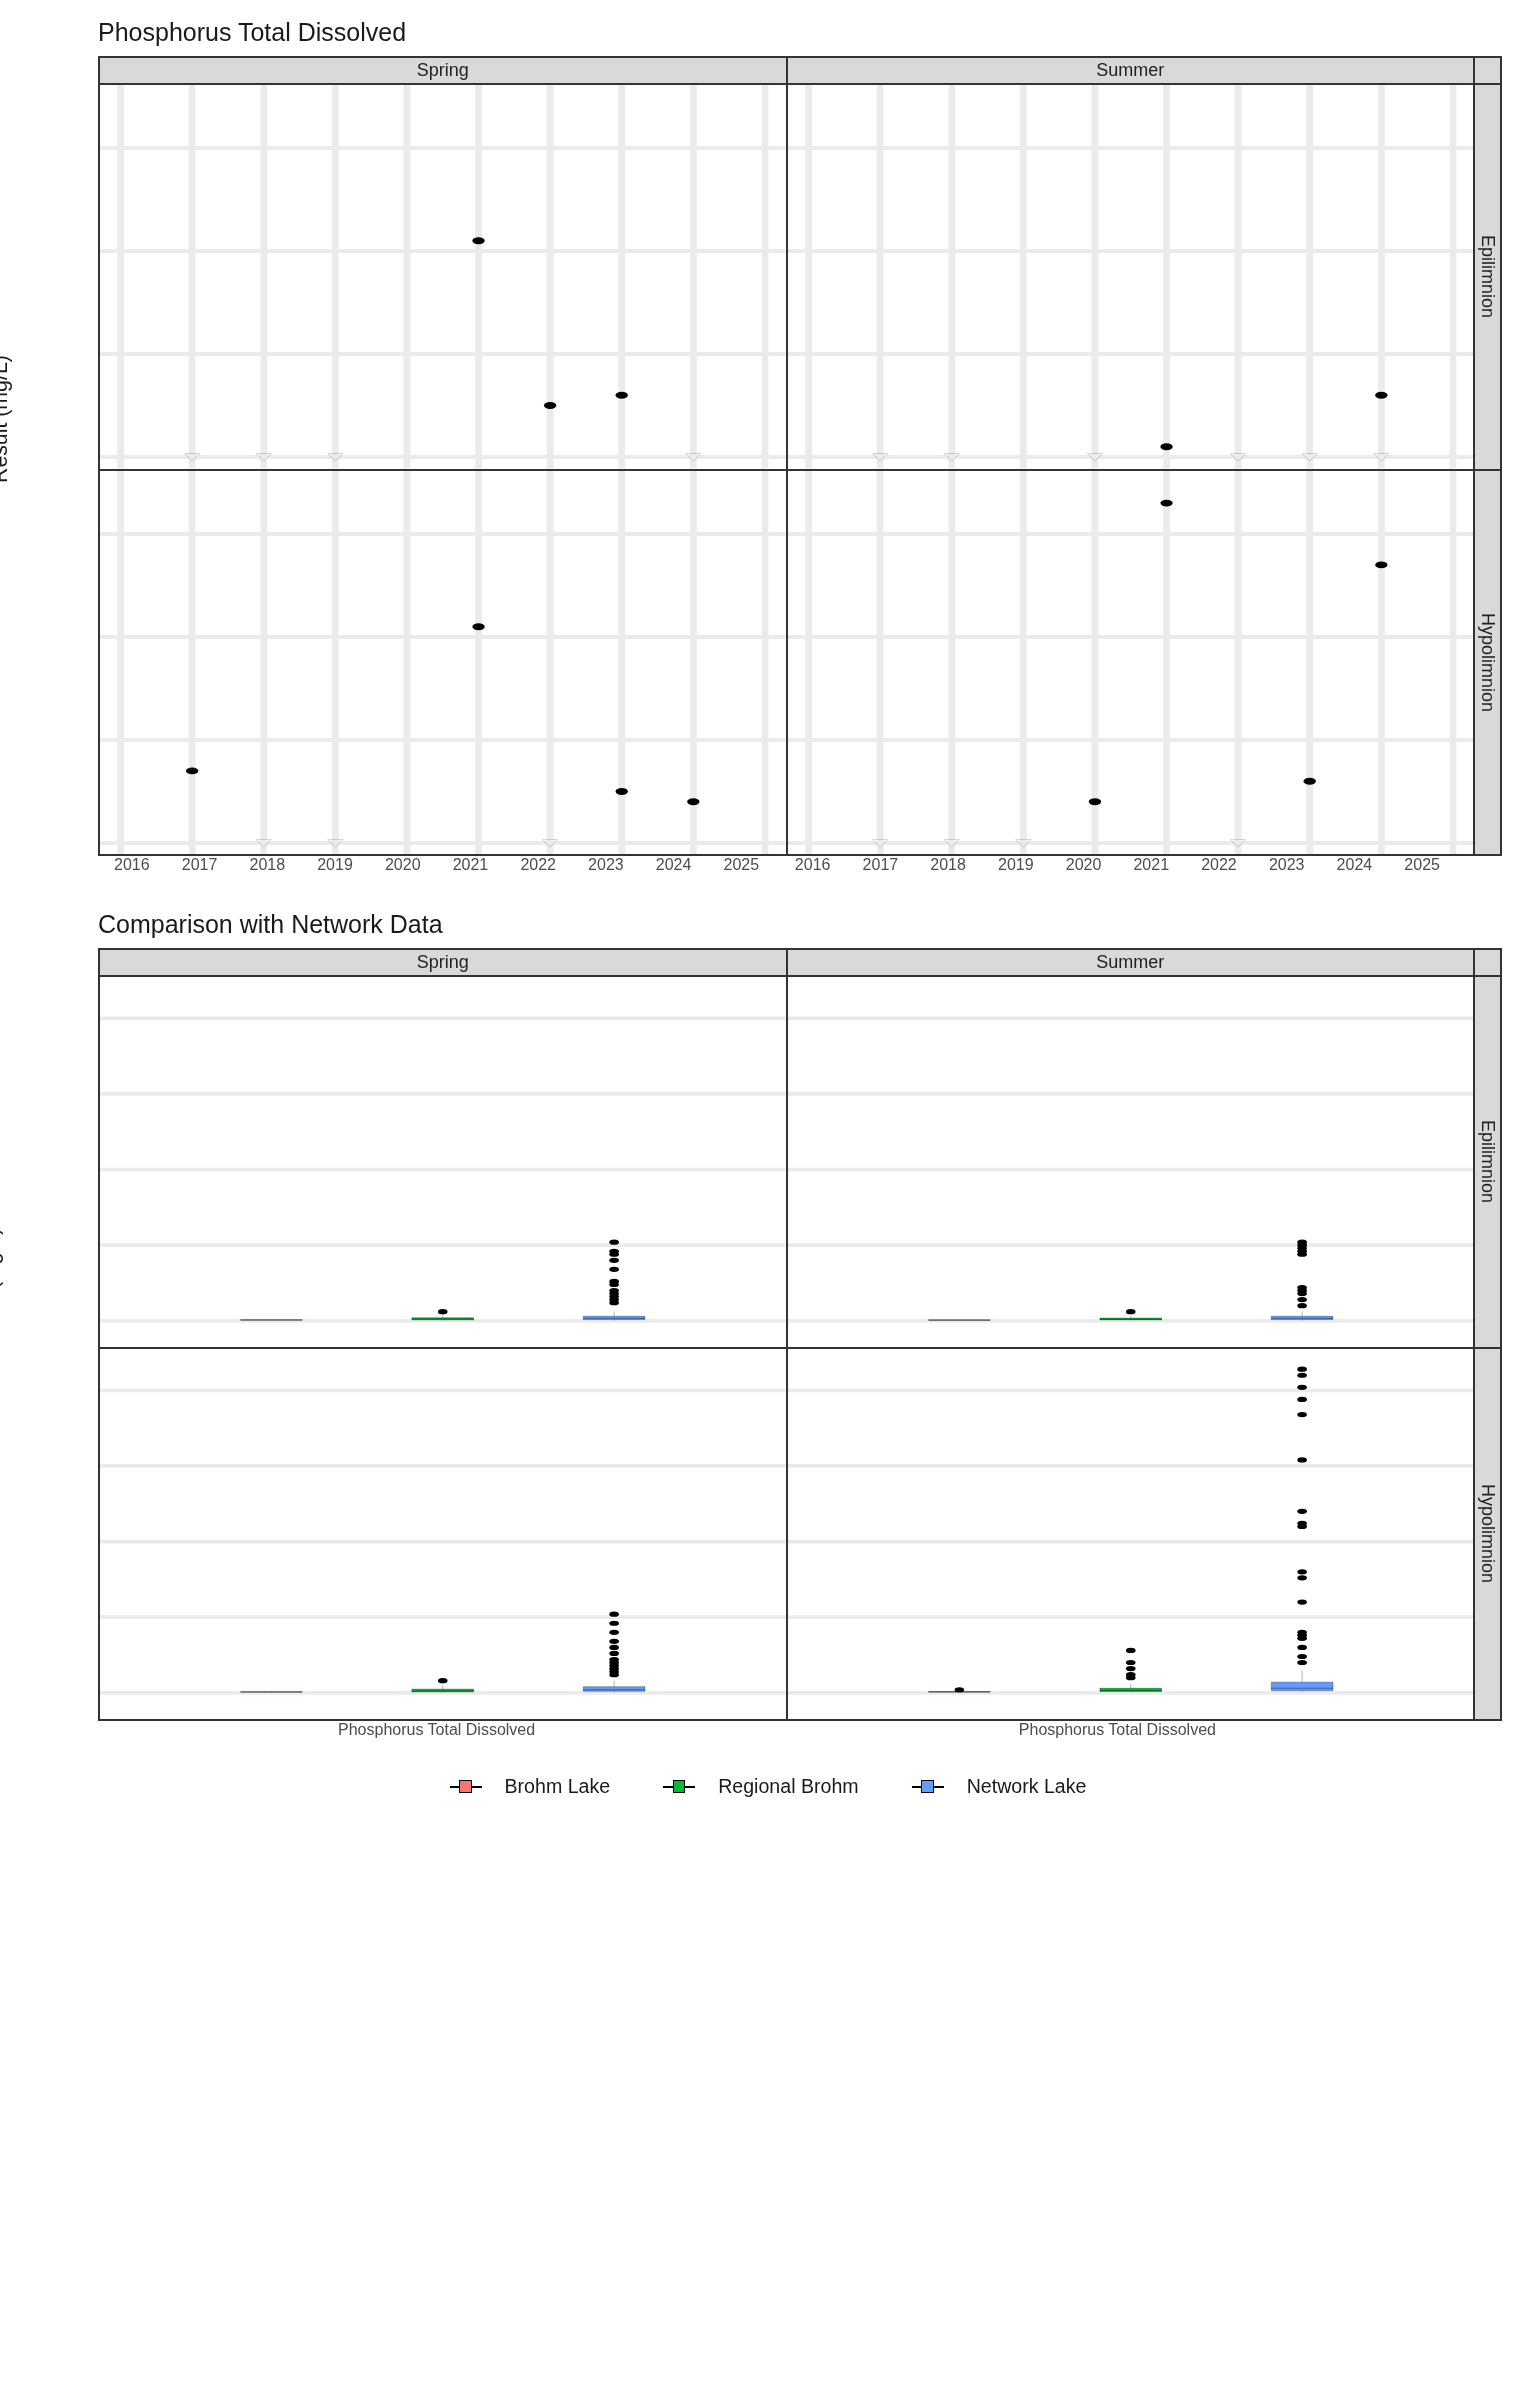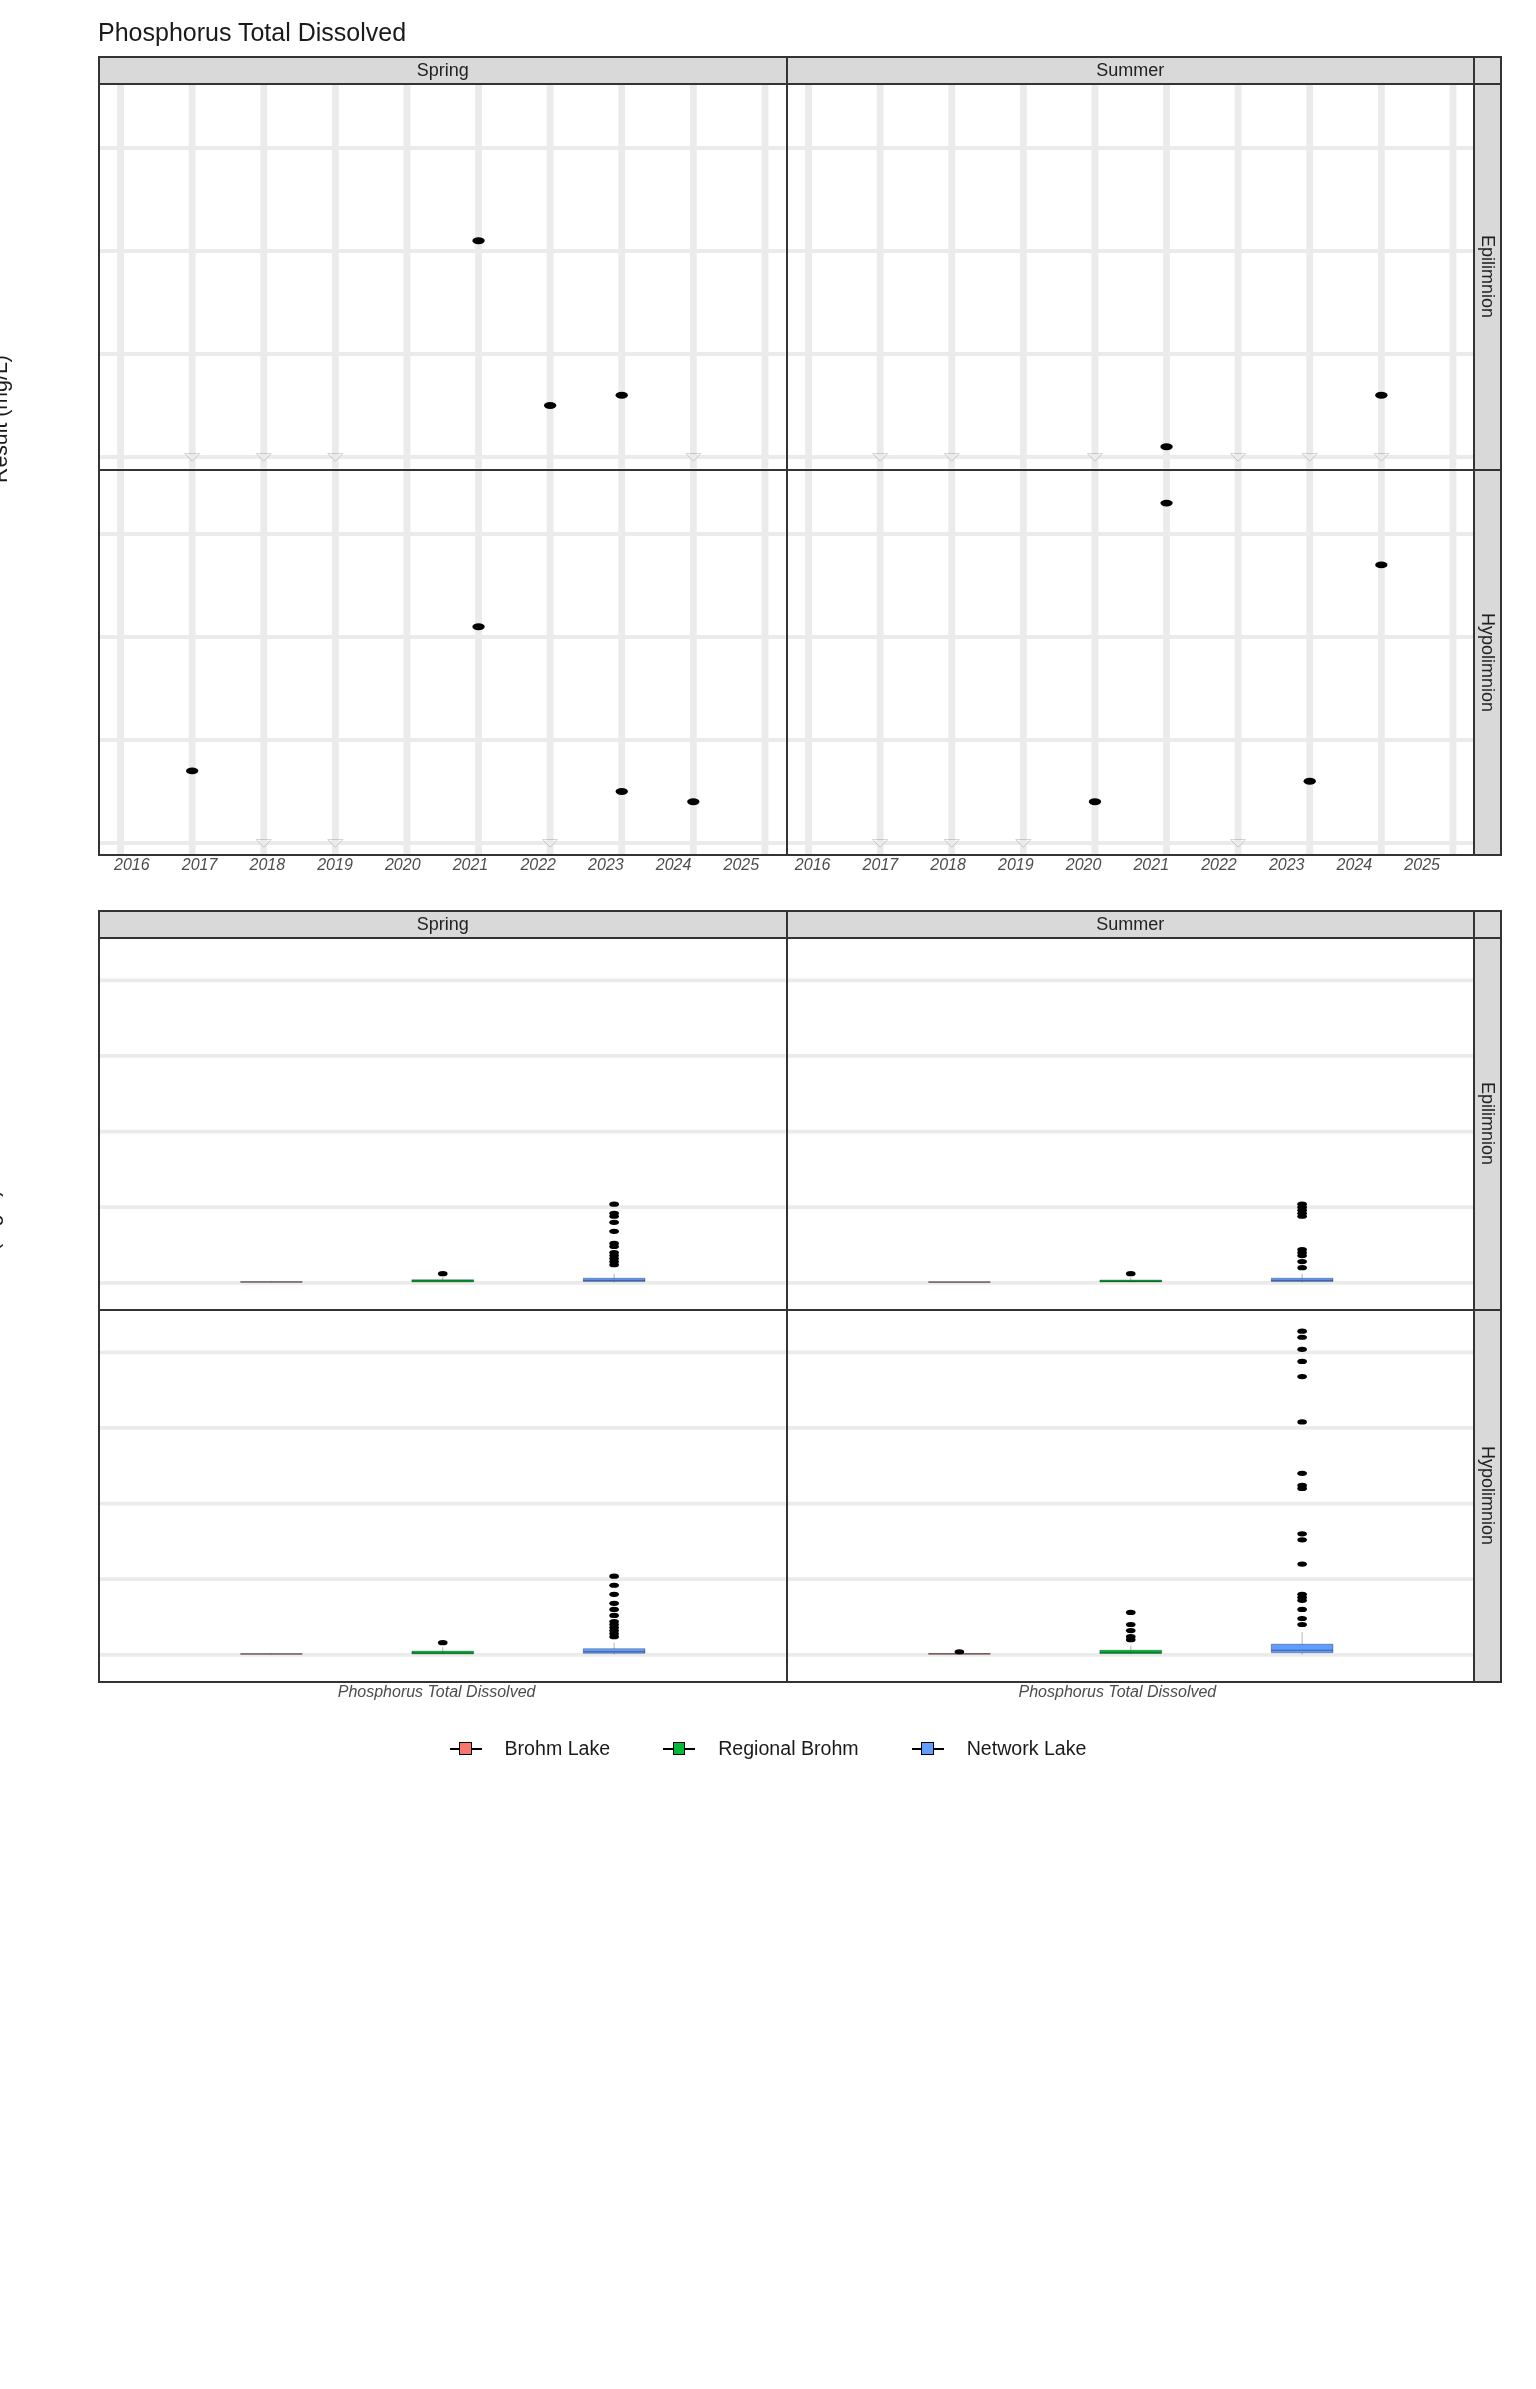--- a/index.html
+++ b/index.html
@@ -60,21 +60,21 @@
     white-space: nowrap;
   }
   .x-ticks {
     display: flex;
     justify-content: space-between;
     margin-left: 80px;
     margin-right: 62px;
     font-size: 16px;
     color: #4d4d4d;
   }
-  .x-ticks.split { gap: 3.6px; font-style: italic; }
+  .x-ticks.split { gap: 3.6px; }
   .x-ticks .half { flex: 1; display: flex; justify-content: space-around; }
   .legend {
     display: flex;
     justify-content: center;
     gap: 53px;
     margin-top: 36px;
     font-size: 19.6px;
     color: #1a1a1a;
   }
   .legend-item { display: flex; align-items: center; gap: 23px; }
@@ -238,20 +238,21 @@
         <span>2021</span>
         <span>2022</span>
         <span>2023</span>
         <span>2024</span>
         <span>2025</span>
       </div>
   </div>
 </div>
 
 <div class="chart-block">
+  <h2 class="chart-title">Comparison with Network Data</h2>
   <div class="wrap" style="height:773px;">
     <div class="axis-label y-label" style="left:-27px; top:418px;">Results (mg/L)</div>
     <div id="c2yticks" class="y-ticks-col" style="top:27px; bottom:0;"></div>
     <div class="facet-grid g2x2" style="height:100%;">
       <div class="col-strip">Spring</div>
       <div class="col-strip">Summer</div>
       <div class="corner"></div>
 
       <div class="panel">
           <svg id="b_SE" viewBox="0 0 100 100" preserveAspectRatio="none">

